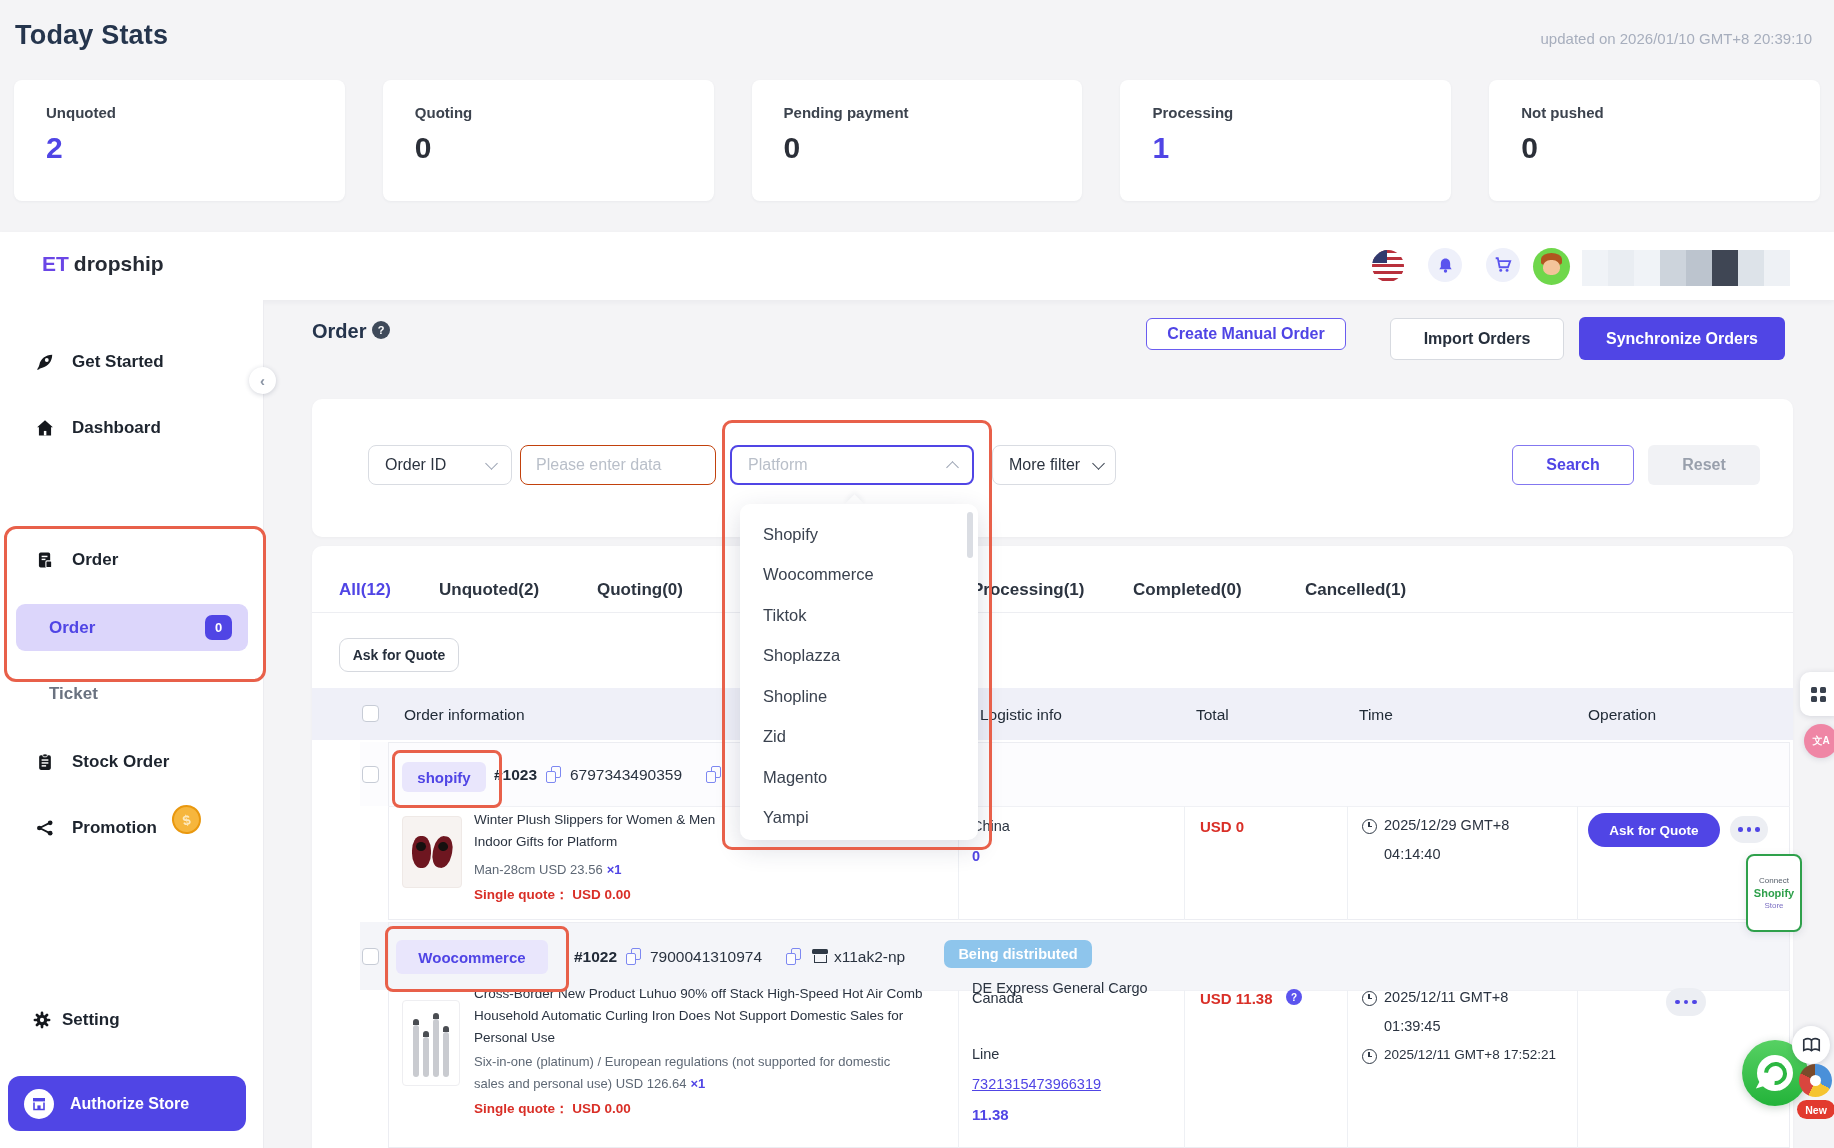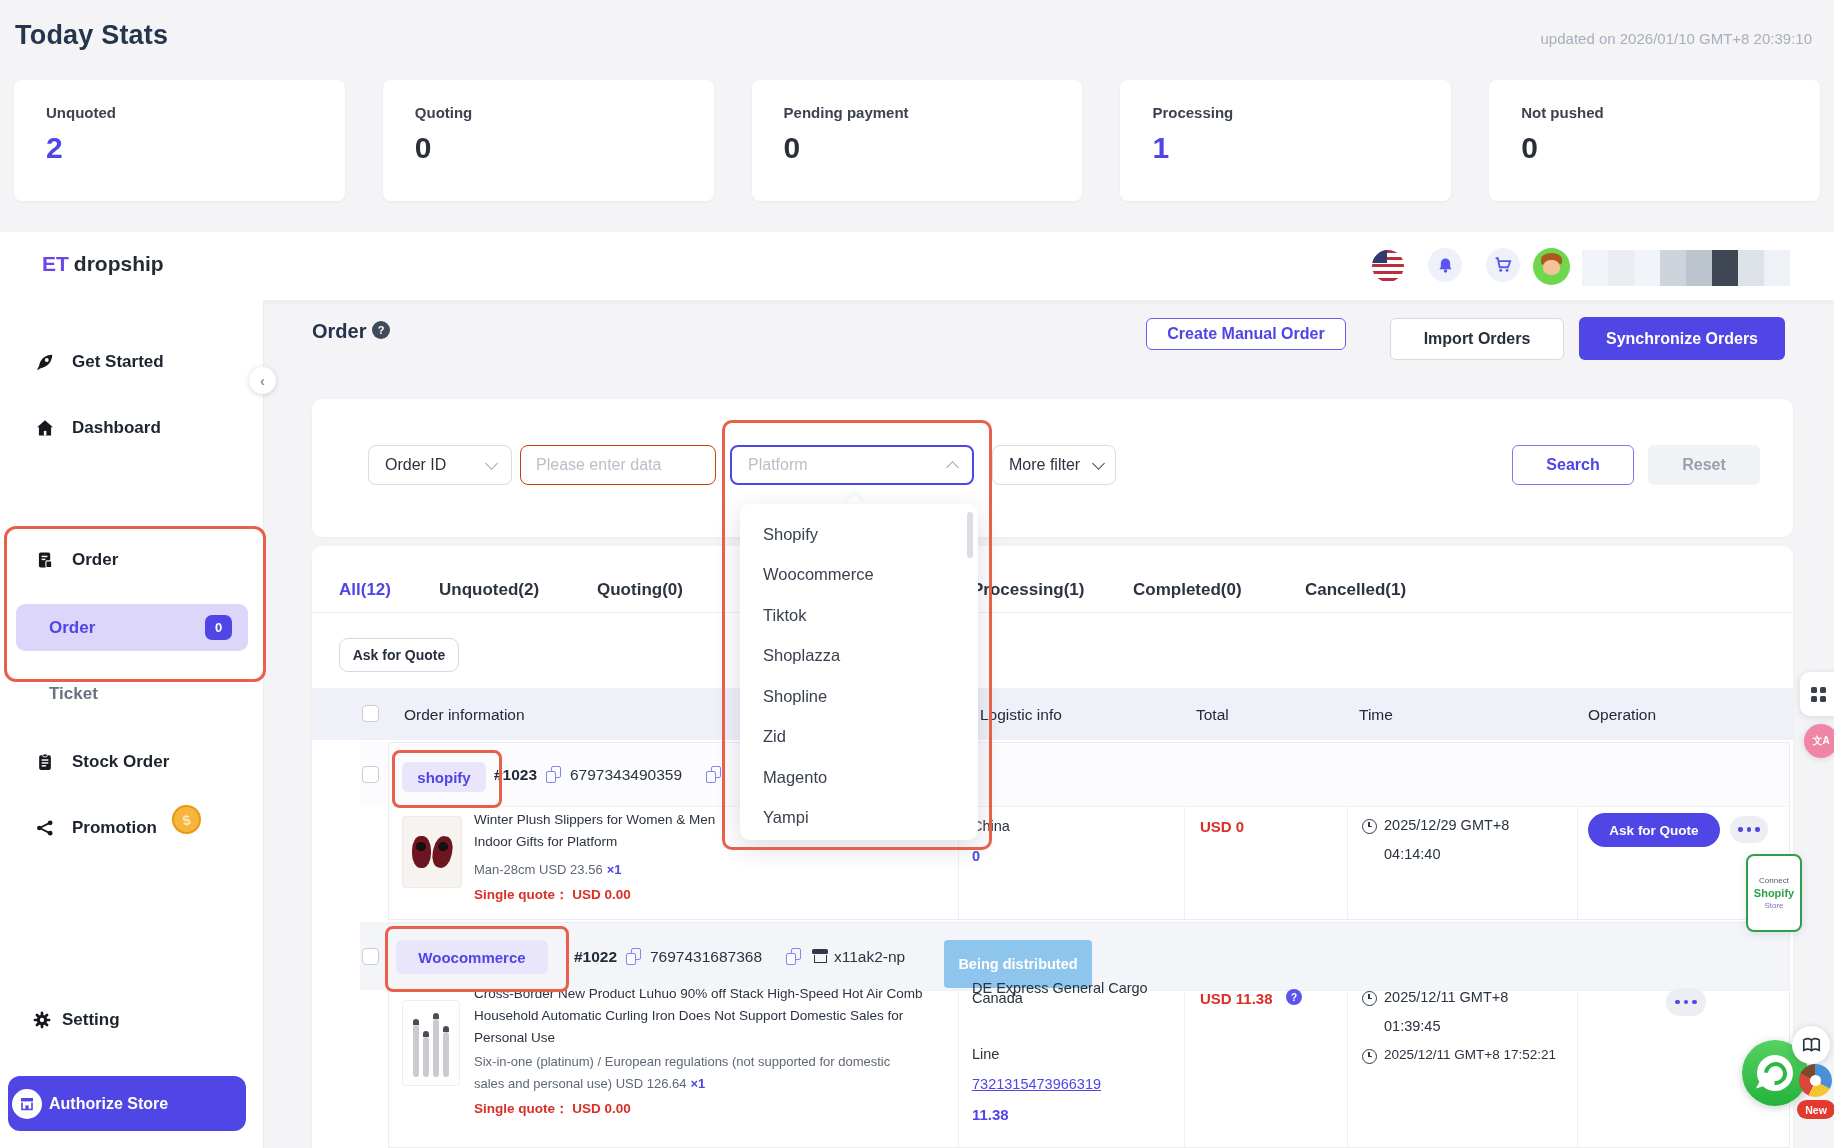--- a/index.html
+++ b/index.html
@@ -40,21 +40,21 @@
   .nav-item .nlabel{position:absolute;left:72px;}
   .sub-pill{position:absolute;left:16px;width:232px;height:47px;background:#dcd6fb;border-radius:9px;
             display:flex;align-items:center;font-size:17px;font-weight:600;color:#5045e5;}
   .sub-pill .nlabel{margin-left:33px;}
   .sub-badge{position:absolute;right:16px;width:27px;height:25px;background:#5045e5;border-radius:7px;
              color:#fff;font-size:13px;font-weight:700;display:flex;align-items:center;justify-content:center;}
   .sub-plain{position:absolute;left:49px;font-size:17px;font-weight:600;color:#6a7280;}
   .coin{position:absolute;left:172px;top:-3px;width:25px;height:25px;border-radius:50%;background:#f6b63d;
         border:2px solid #e9980f;color:#fde9bd;font-weight:800;font-size:14px;display:flex;align-items:center;justify-content:center;transform:rotate(-12deg);}
   .auth-btn{position:absolute;left:8px;top:776px;width:238px;height:55px;background:#5045e5;border-radius:12px;
-            display:flex;align-items:center;gap:7px;padding-left:4px;box-sizing:border-box;cursor:pointer;}
+            display:flex;align-items:center;gap:16px;padding-left:16px;box-sizing:border-box;cursor:pointer;}
   .auth-ic{width:30px;height:30px;border-radius:50%;background:#fff;display:flex;align-items:center;justify-content:center;}
   .auth-label{color:#fff;font-size:16px;font-weight:700;}
   .collapse-chip{left:249px;top:367px;width:27px;height:27px;border-radius:50%;background:#fff;
                  box-shadow:0 1px 5px rgba(40,50,80,.2);display:flex;align-items:center;justify-content:center;
                  color:#8a94a4;font-size:15px;font-weight:700;z-index:5;}
 
   
   .pg-title{left:312px;top:320px;font-size:20px;font-weight:800;color:#25344c;}
   .help-circ{left:372px;top:321px;width:18px;height:18px;border-radius:50%;background:#3f4a5a;color:#fff;
              font-size:11px;font-weight:800;display:flex;align-items:center;justify-content:center;}
@@ -381,25 +381,25 @@
       <i></i>
       <i></i>
     </div>
 
   <div class="abs strip2"></div>
   <div class="gbox" style="left:388px;top:922px;width:1402px;height:226px;"></div>
   <div class="cb" style="left:362px;top:948px;"></div>
   <div class="pbadge" style="left:396px;top:940px;width:152px;height:34px;">Woocommerce</div>
   <div class="ordno" style="left:574px;top:948px;">#1022</div>
   <span class="copyic" style="left:626px;top:948px;"></span>
-  <div class="extno" style="left:650px;top:948px;">7697431687368</div>
+  <div class="extno" style="left:650px;top:948px;">7900041310974</div>
   <span class="copyic" style="left:786px;top:948px;"></span>
   <span class="storeic" style="left:812px;top:949px;"></span>
   <div class="extno" style="left:834px;top:948px;">x11ak2-np</div>
-  <div class="status-badge" style="left:944px;top:940px;width:148px;height:48px;">Being distributed</div>
+  <div class="status-badge" style="left:944px;top:940px;width:148px;height:28px;border-radius:7px;">Being distributed</div>
 
   <div class="abs rowline" style="left:388px;top:990px;width:1402px;"></div>
   <div class="abs thumb2">
     <i class="rod" style="height:52px;"></i>
       <i class="rod" style="height:40px;"></i>
       <i class="rod" style="height:58px;"></i>
       <i class="rod" style="height:45px;"></i>
   </div>
   <div class="ptitle" style="left:474px;top:986px;">Cross-Border New Product Luhuo 90% off Stack High-Speed Hot Air Comb</div>
   <div class="ptitle" style="left:474px;top:1008px;">Household Automatic Curling Iron Does Not Support Domestic Sales for</div>

